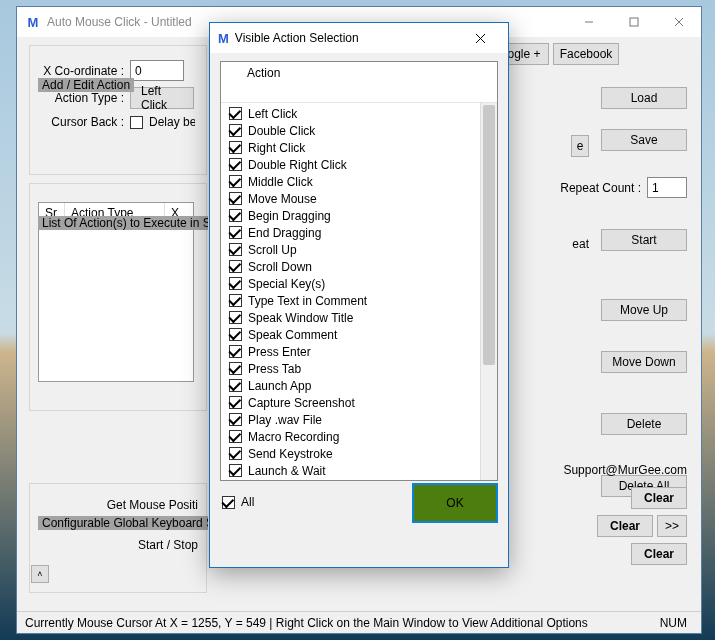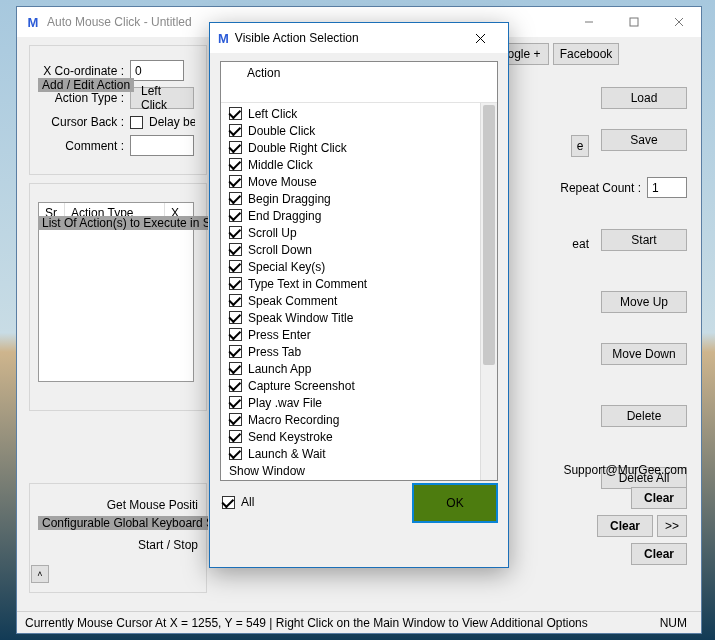--- a/index.html
+++ b/index.html
@@ -225,24 +225,20 @@
       </div>
       <div class="row">
         <span class="label" style="width:86px">Action Type :</span>
         <span class="btnish" style="width:64px">Left Click</span>
       </div>
       <div class="row">
         <span class="label" style="width:86px">Cursor Back :</span>
         <span class="checkbox"></span>
         <span class="cut" style="width:46px">Delay bef</span>
       </div>
-      <div class="row">
-        <span class="label" style="width:86px">Comment :</span>
-        <input class="text" style="width: 64px;">
-      </div>
     </div>
 
     <div class="side-col">
       <div class="side-btn">Load</div>
       <div class="side-btn">Save</div>
     </div>
 
     <div style="position:absolute; right:112px; top:98px; background:#e1e1e1; border:1px solid #adadad; width:18px; height:22px; display:flex; align-items:center; justify-content:center;">e</div>
 
     <div class="repeat-row">
@@ -257,21 +253,21 @@
           <div class="list-col sr">Sr</div>
           <div class="list-col at">Action Type</div>
           <div class="list-col x">X</div>
         </div>
       </div>
     </div>
 
     <div style="position:absolute; right:112px; top:200px;">eat</div>
 
     <div class="action-btns">
-      <div class="side-btn" style="margin-bottom:20px">Start</div>
+      <div class="side-btn" style="margin-bottom:28px">Start</div>
       <div class="side-btn" style="margin-bottom:10px">Move Up</div>
       <div class="side-btn" style="margin-bottom:20px">Move Down</div>
       <div class="side-btn" style="margin-bottom:20px">Delete</div>
       <div class="side-btn">Delete All</div>
     </div>
 
     <div class="groupbox" style="width:178px; height:110px; margin-top:auto; margin-bottom:14px">
       <span class="legend cut" style="max-width:170px">Configurable Global Keyboard Sh</span>
       <div class="row" style="justify-content:flex-end">
           <span class="cut">Get Mouse Positi</span>
@@ -326,20 +322,24 @@
             <div class="al-item">
               <span class="chk"></span>
               <span>Left Click</span>
             </div>
             <div class="al-item">
               <span class="chk"></span>
               <span>Double Click</span>
             </div>
             <div class="al-item">
               <span class="chk"></span>
+              <span>Right Click</span>
+            </div>
+            <div class="al-item">
+              <span class="chk"></span>
               <span>Double Right Click</span>
             </div>
             <div class="al-item">
               <span class="chk"></span>
               <span>Middle Click</span>
             </div>
             <div class="al-item">
               <span class="chk"></span>
               <span>Move Mouse</span>
             </div>
@@ -362,25 +362,25 @@
             <div class="al-item">
               <span class="chk"></span>
               <span>Special Key(s)</span>
             </div>
             <div class="al-item">
               <span class="chk"></span>
               <span>Type Text in Comment</span>
             </div>
             <div class="al-item">
               <span class="chk"></span>
+              <span>Speak Window Title</span>
+            </div>
+            <div class="al-item">
+              <span class="chk"></span>
               <span>Speak Comment</span>
-            </div>
-            <div class="al-item">
-              <span class="chk"></span>
-              <span>Speak Window Title</span>
             </div>
             <div class="al-item">
               <span class="chk"></span>
               <span>Press Enter</span>
             </div>
             <div class="al-item">
               <span class="chk"></span>
               <span>Press Tab</span>
             </div>
             <div class="al-item">

